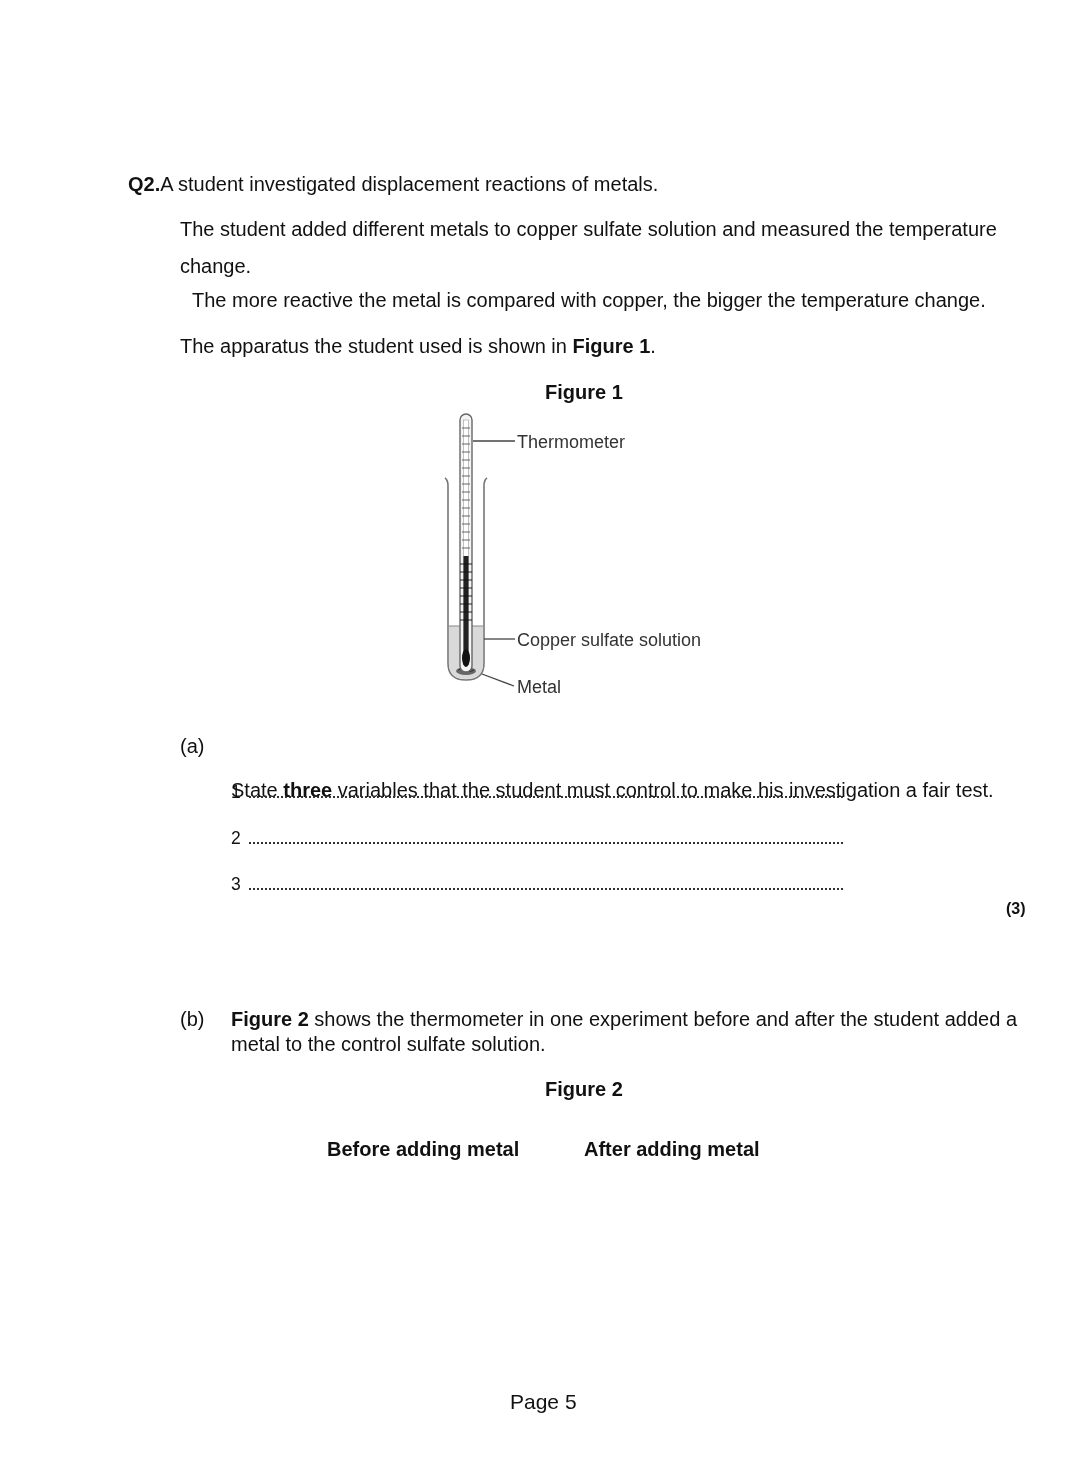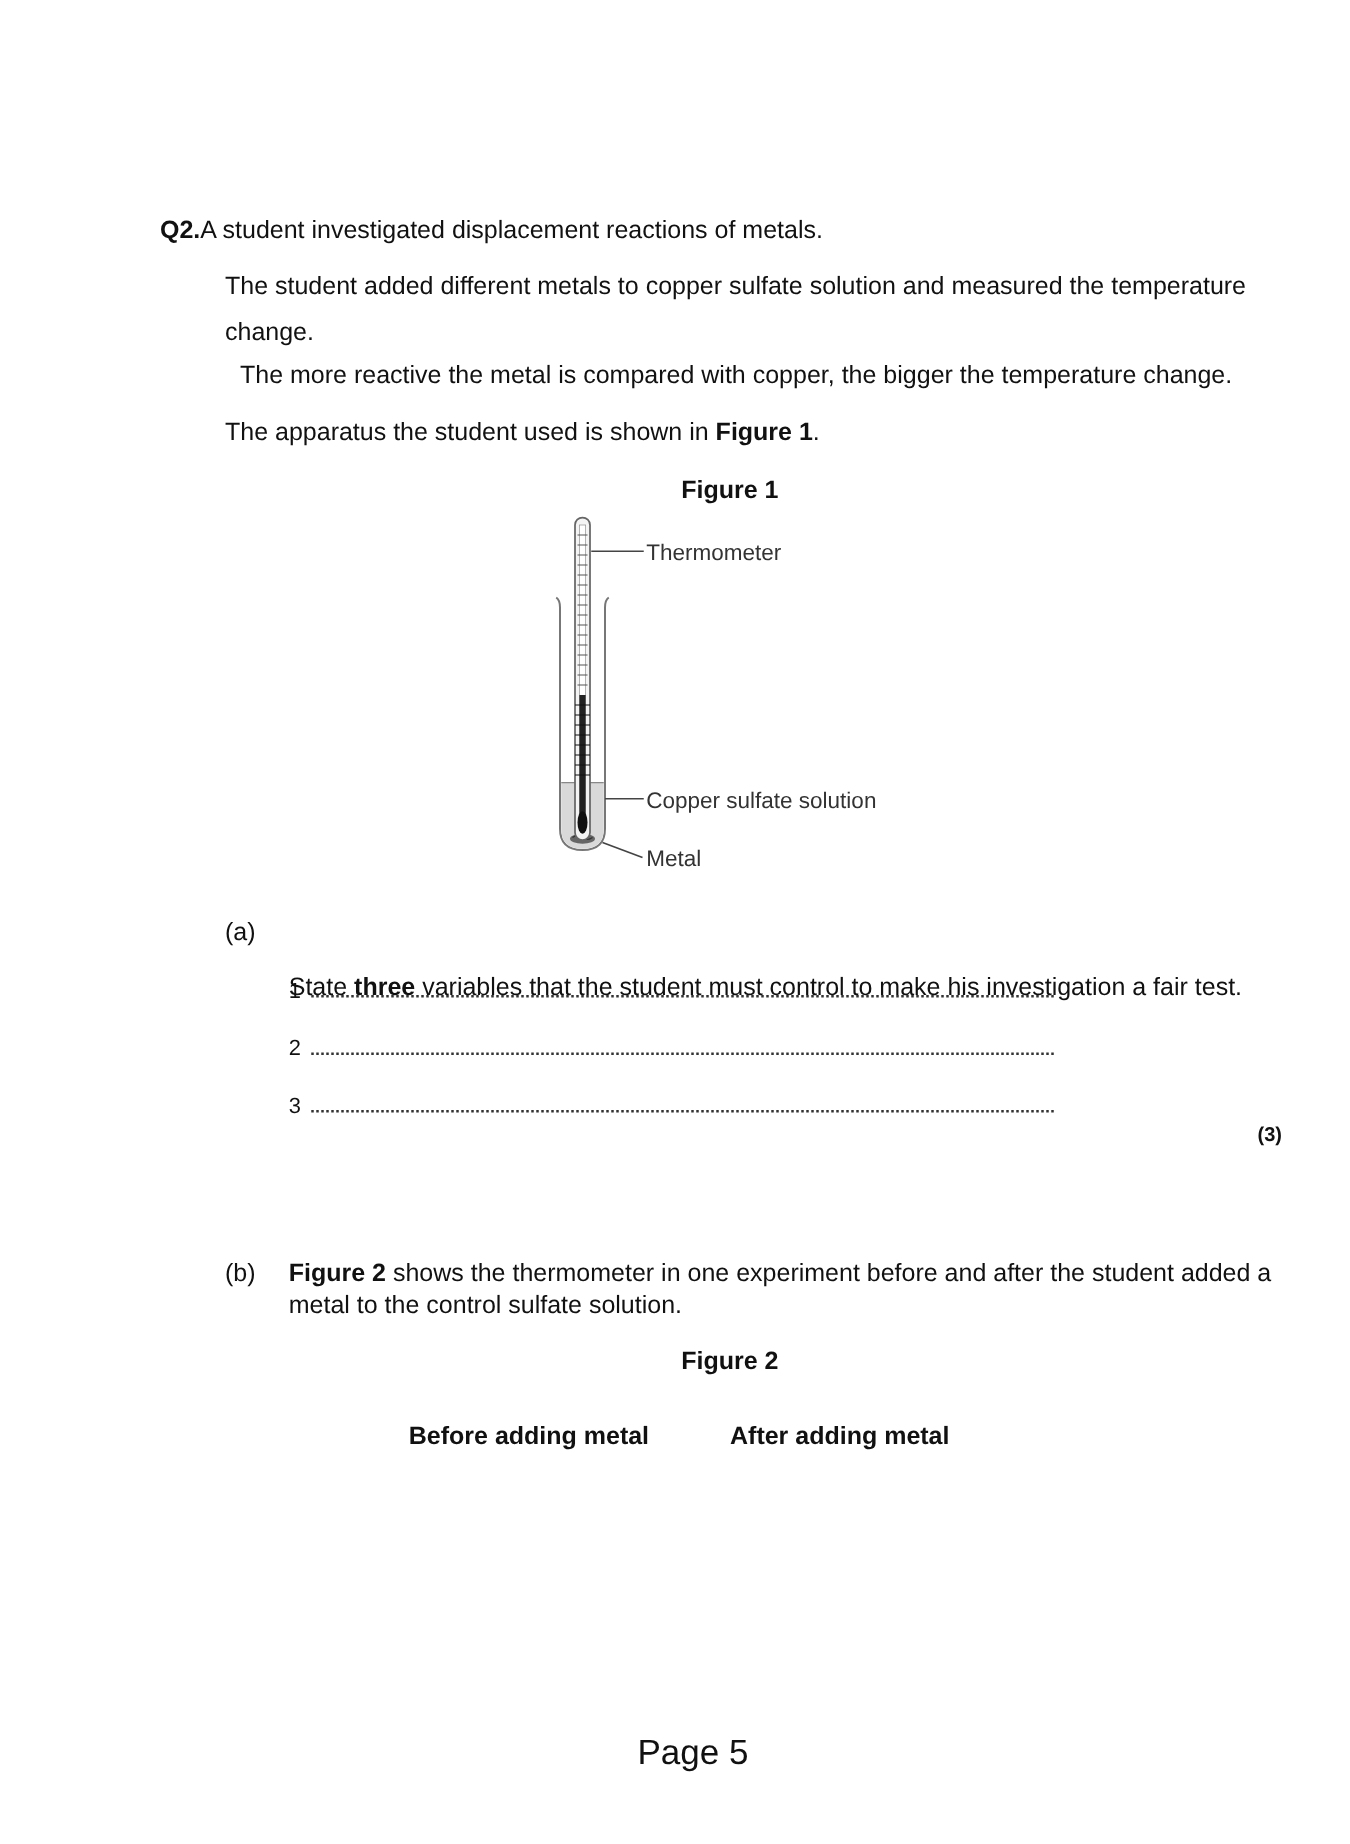--- a/index.html
+++ b/index.html
@@ -116,13 +116,13 @@
 <div class="t" style="left:180px; top:1007px;">(b)</div>
 <div class="t" style="left:231px; top:1007px;">
   <span class="b">Figure 2</span><span> shows the thermometer in one experiment before and after the student added a</span>
 </div>
 <div class="t" style="left:231px; top:1032px;">metal to the control sulfate solution.</div>
 
 <div class="t b" style="left:545px; top:1077px;">Figure 2</div>
 <div class="t b" style="left:315px; top:1137px;margin-left:12px;">Before adding metal</div>
 <div class="t b" style="left:584px; top:1137px;">After adding metal</div>
 
-<div class="t" style="left:510px; top:1388px; font-size:28px; line-height:28px;text-align:center;">Page 5</div>
+<div class="t" style="left:510px; top:1388px; font-size:21px; line-height:28px;text-align:center;">Page 5</div>
 
 </body></html>

